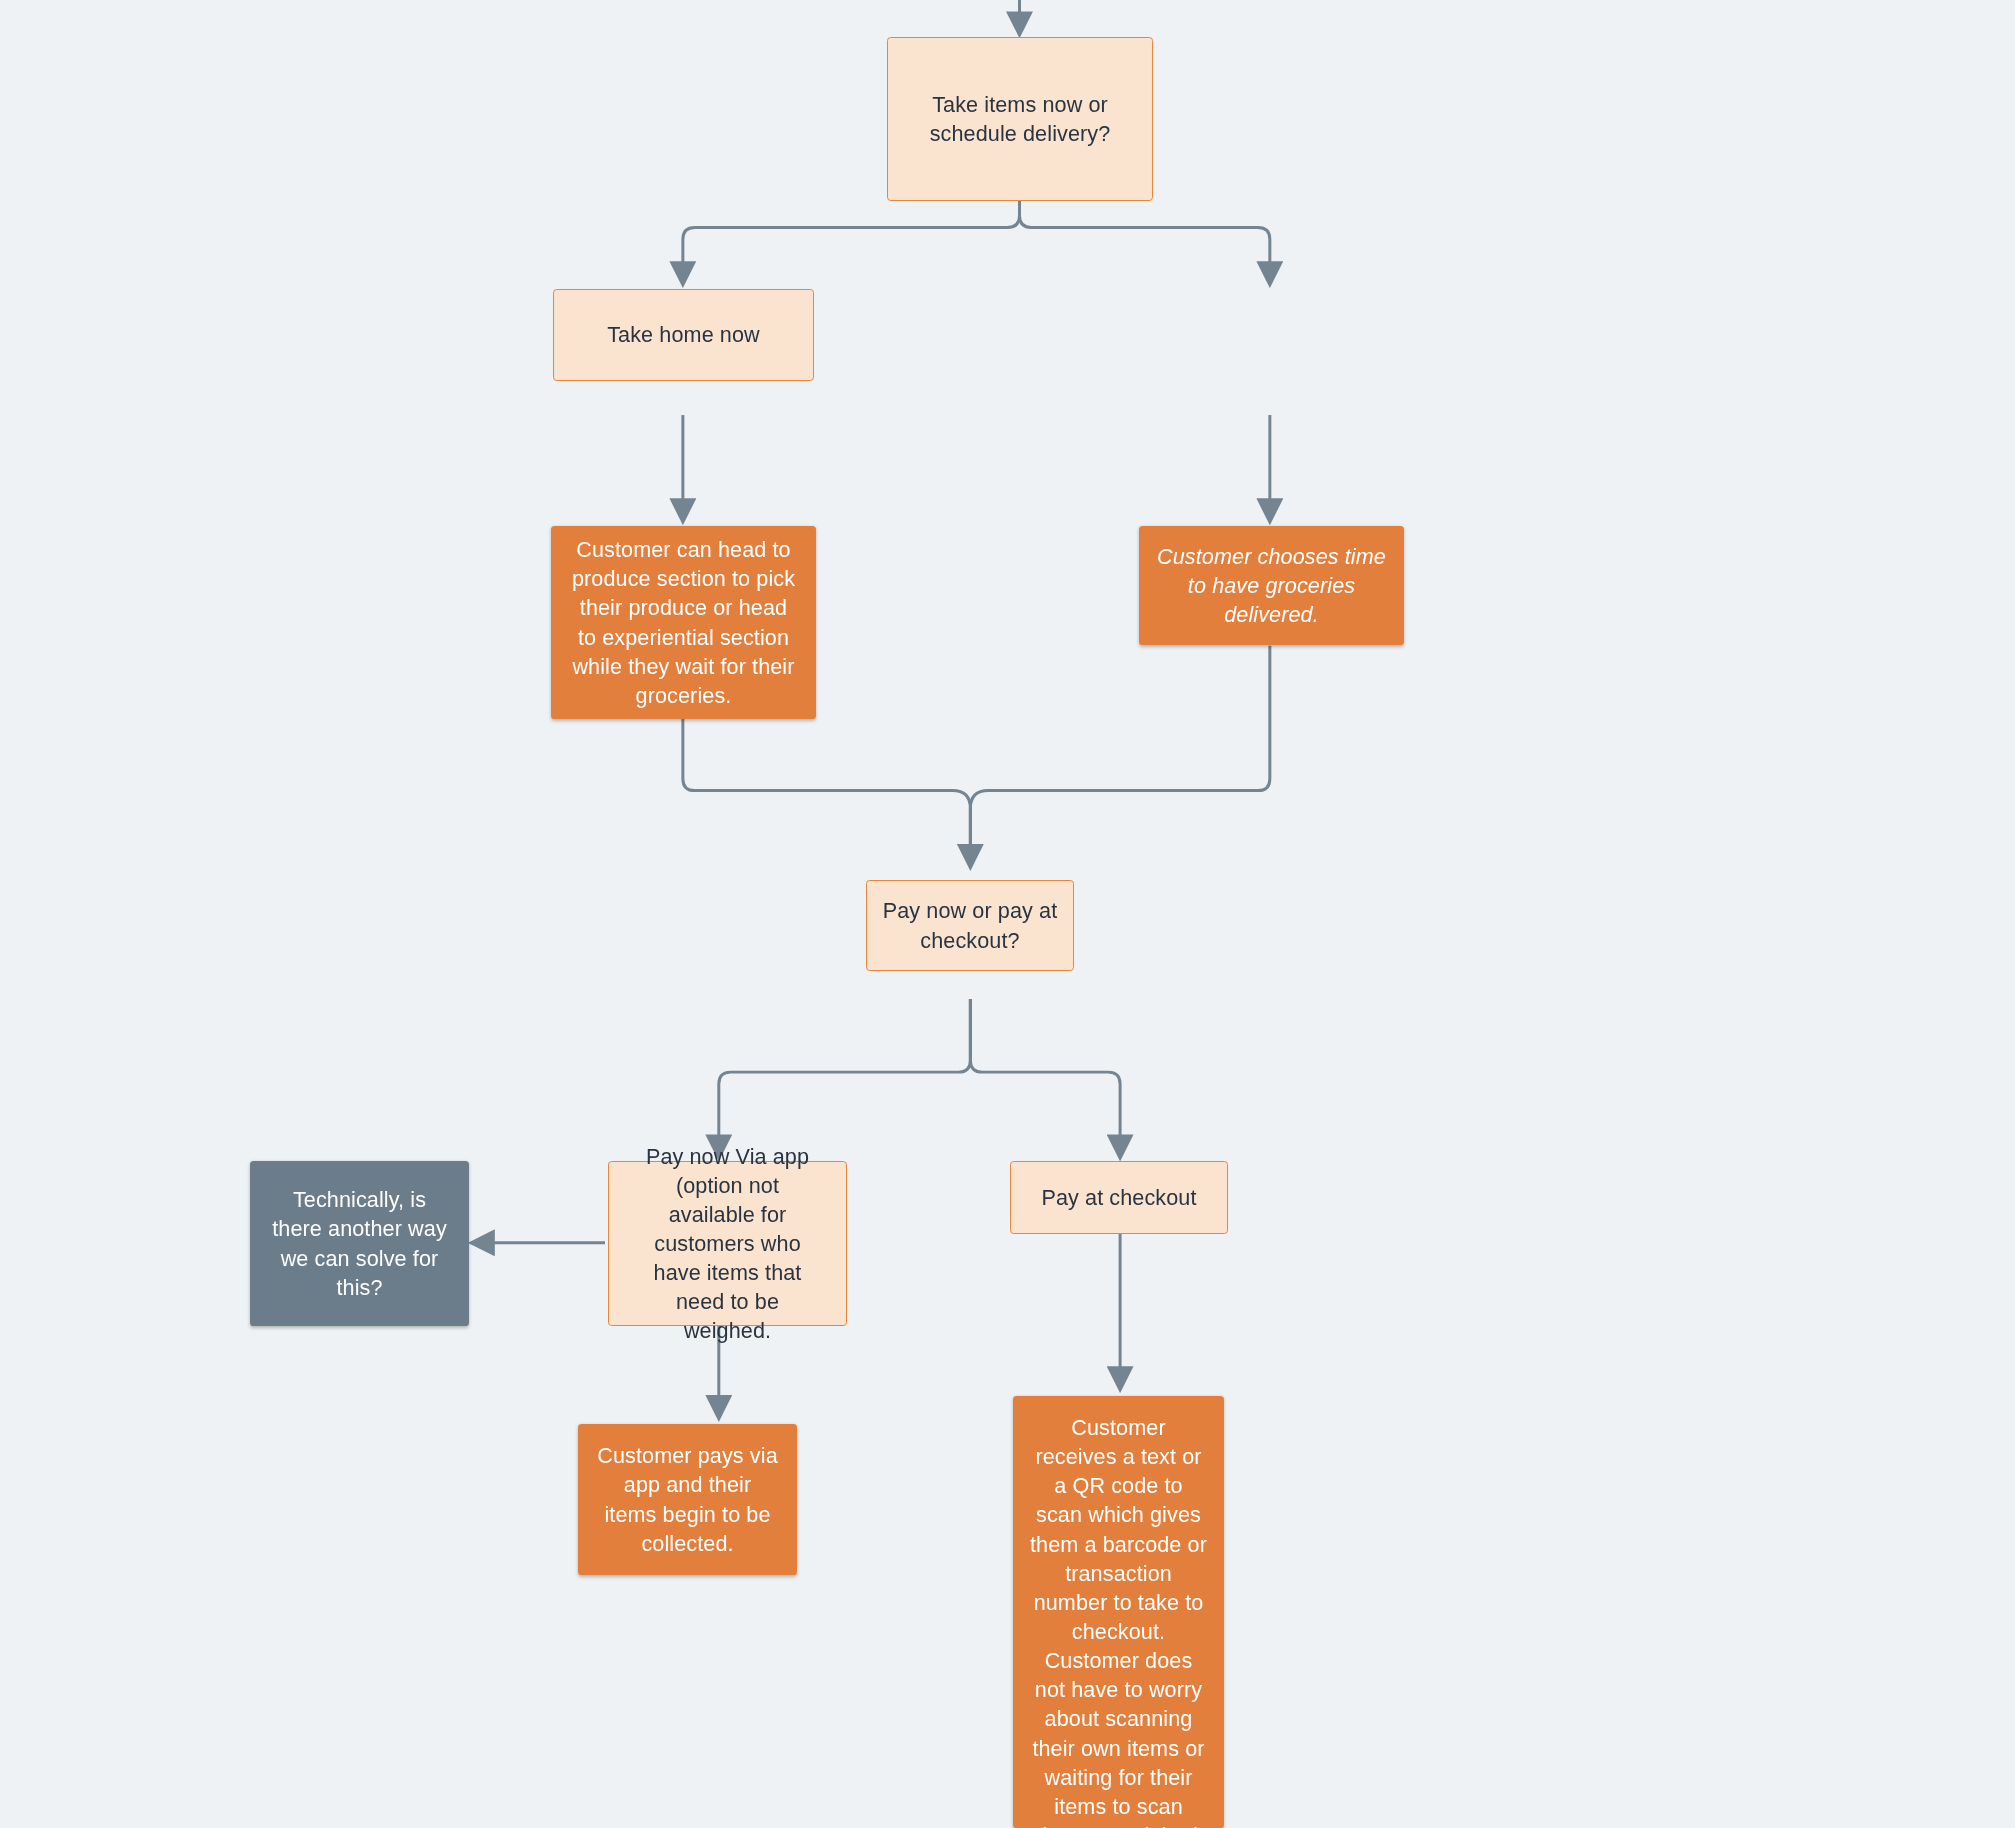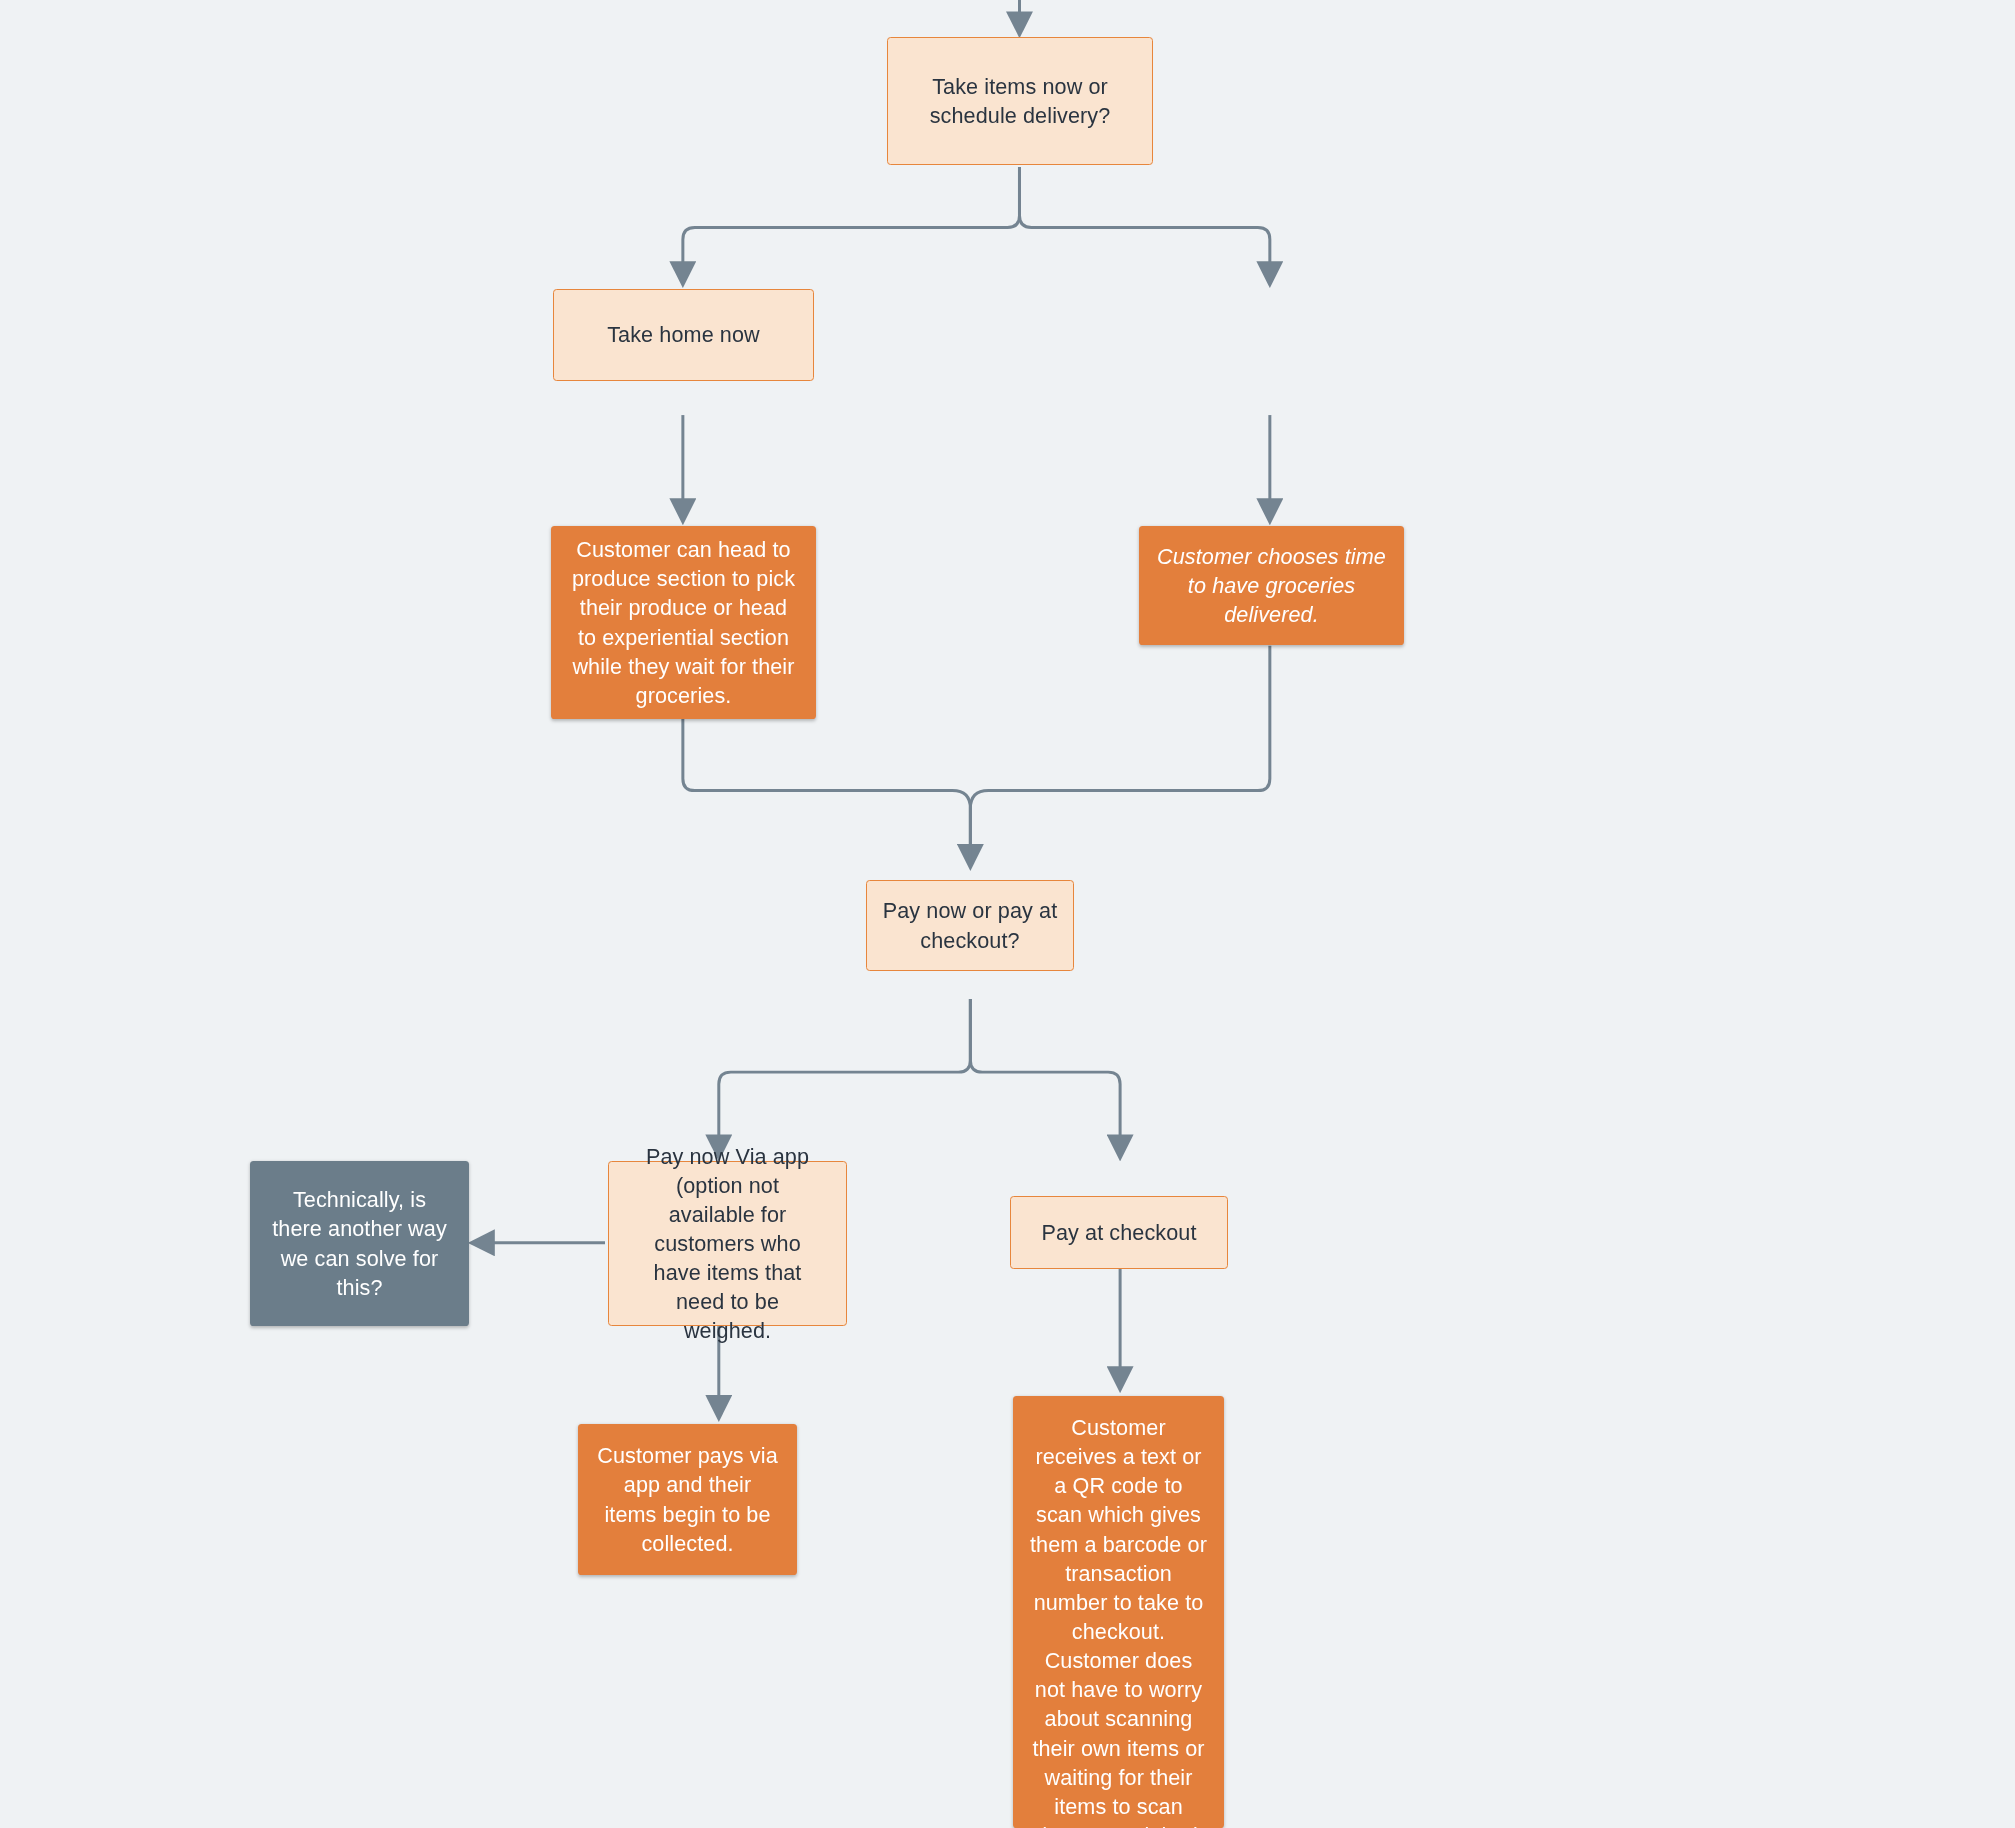--- a/index.html
+++ b/index.html
@@ -83,21 +83,21 @@
       <path d="M 1620 1668 L 1620 1770 Q 1620 1790 1640 1790 L 1850 1790 Q 1870 1790 1870 1810 L 1870 1930" marker-end="url(#arrow)"></path>
 
       <path d="M 1010 2075 L 790 2075" marker-end="url(#arrow)"></path>
 
       <path d="M 1200 2214 L 1200 2365" marker-end="url(#arrow)"></path>
 
       <path d="M 1870 2059 L 1870 2317" marker-end="url(#arrow)"></path>
     </g>
   </svg>
 
-  <div class="node light" style="left:887px; top:37px; width:266px; height:128px;">
+  <div class="node light" style="left:887px; top:37px; width:266px; height:164px;">
     <span>Take items now or schedule delivery?</span>
   </div>
 
   <div class="node light" style="left:553px; top:289px; width:261px; height:92px;">
     <span>Take home now</span>
   </div>
 
 
   <div class="node dark" style="left:551px; top:526px; width:265px; height:193px; padding:17px;">
     <span>Customer can head to produce section to pick their produce or head to experiential section while they wait for their groceries.</span>
@@ -108,21 +108,21 @@
   </div>
 
   <div class="node light" style="left:866px; top:880px; width:208px; height:91px;">
     <span>Pay now or pay at checkout?</span>
   </div>
 
   <div class="node light" style="left:608px; top:1161px; width:239px; height:165px; padding:32px;">
     <span>Pay now Via app (option not available for customers who have items that need to be weighed.</span>
   </div>
 
-  <div class="node light" style="left:1010px; top:1196px; width:218px; height:73px;">
+  <div class="node light" style="left:1010px; top:1161px; width:218px; height:73px;">
     <span>Pay at checkout</span>
   </div>
 
   <div class="node gray" style="left:250px; top:1161px; width:219px; height:165px; padding:17px;">
     <span>Technically, is there another way we can solve for this?</span>
   </div>
 
   <div class="node dark" style="left:578px; top:1424px; width:219px; height:151px; padding:17px;">
     <span>Customer pays via app and their items begin to be collected.</span>
   </div>

